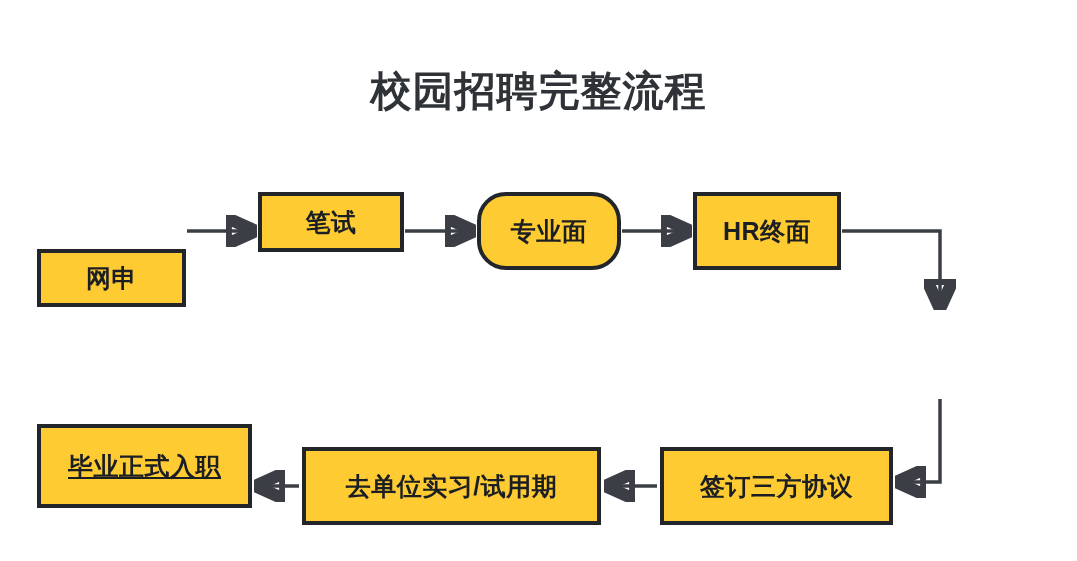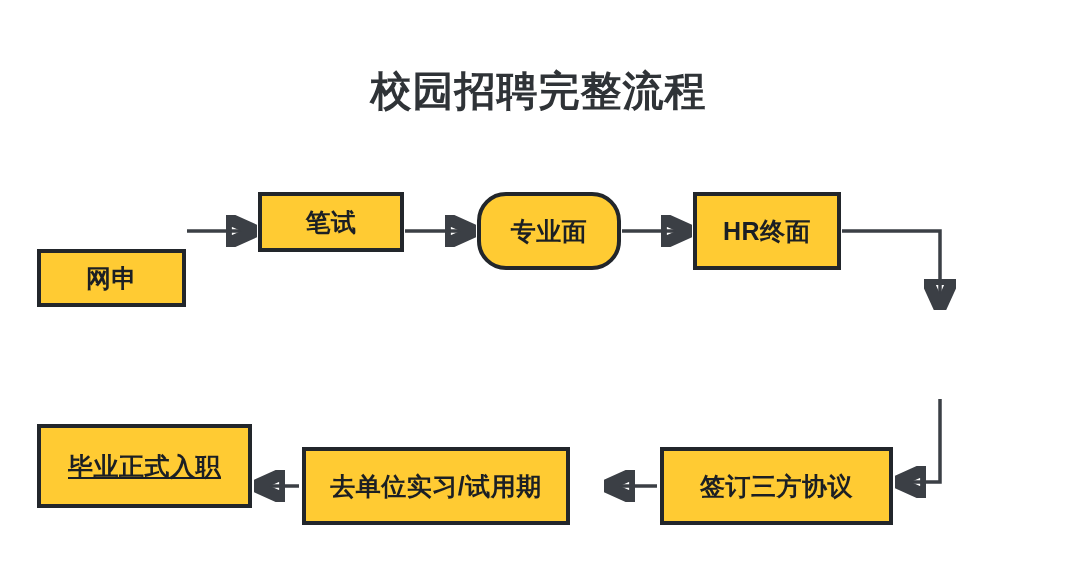--- a/index.html
+++ b/index.html
@@ -98,21 +98,21 @@
 
   <div class="node" style="left:693px; top:192px; width:148px; height:78px;">
     <span>HR终面</span>
   </div>
 
 
   <div class="node" style="left:660px; top:447px; width:233px; height:78px;text-align:center;">
     <span>签订三方协议</span>
   </div>
 
-  <div class="node" style="left:302px; top:447px; width:268px; height:78px;">
+  <div class="node" style="left:302px; top:447px; width:299px; height:78px;">
     <span>去单位实习/试用期</span>
   </div>
 
   <div class="node" style="left:37px; top:424px; width:215px; height:84px;text-decoration:underline;">
     <span>毕业正式入职</span>
   </div>
 
 </div>
 
 </body></html>

